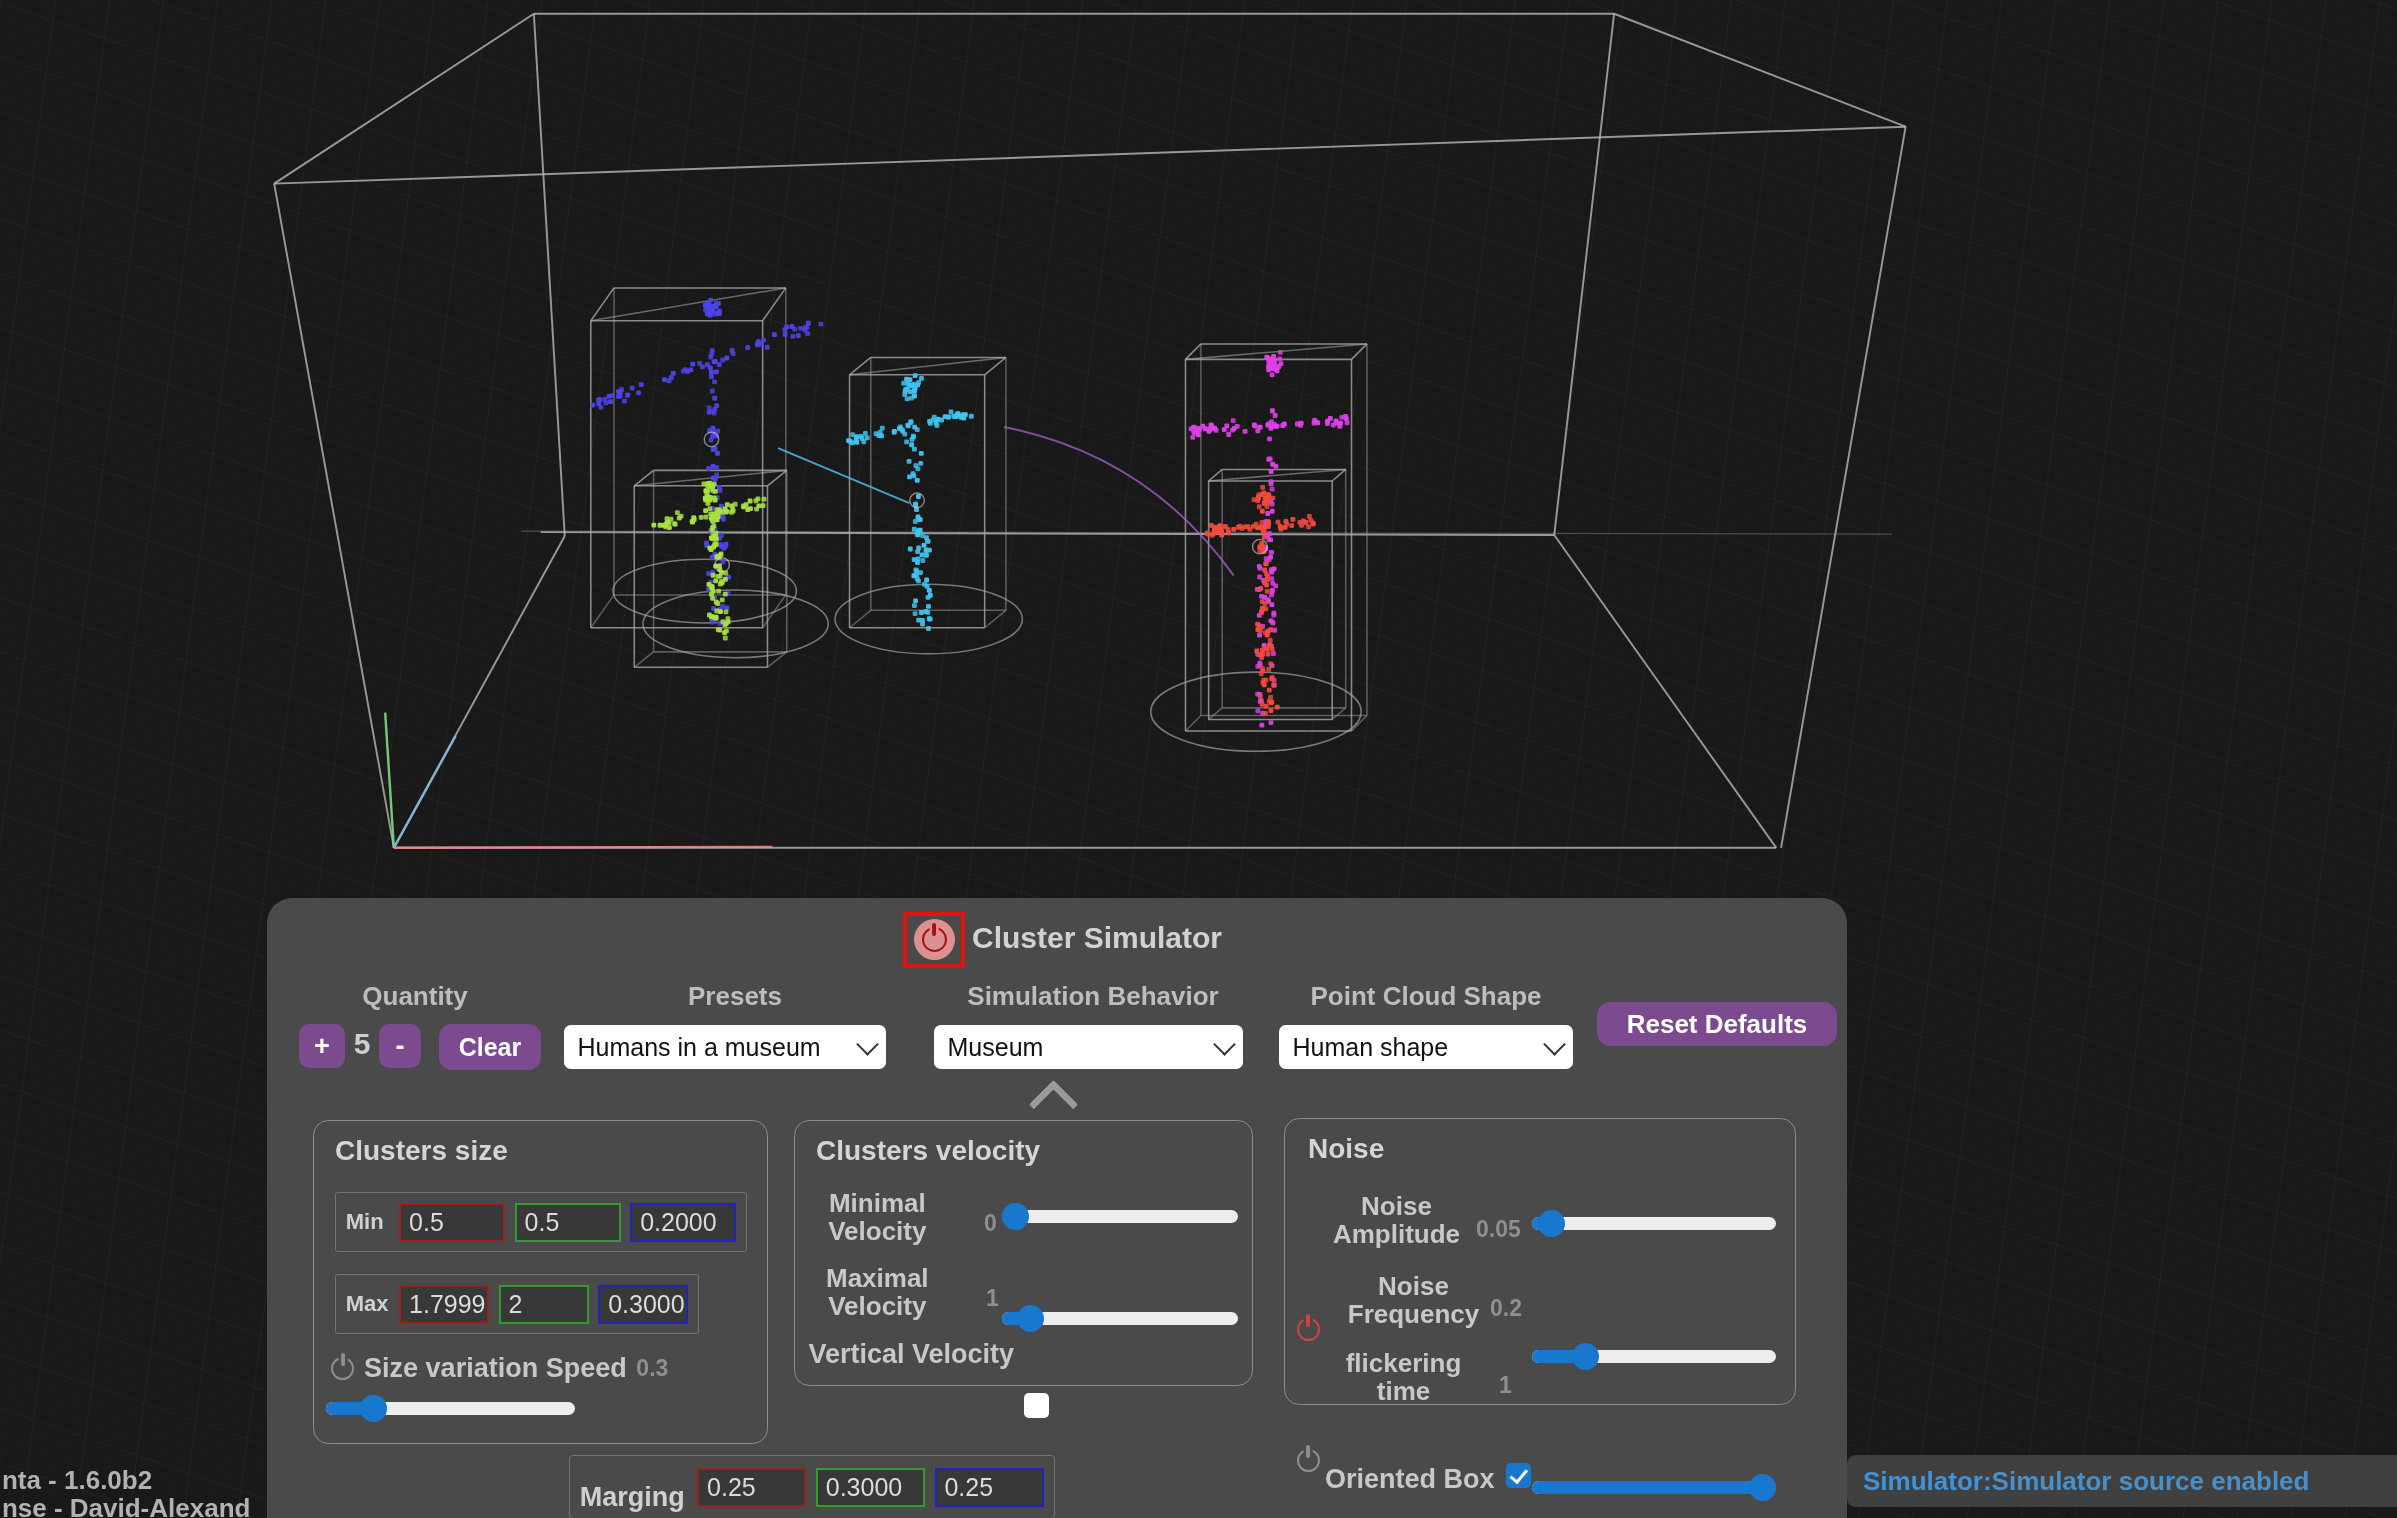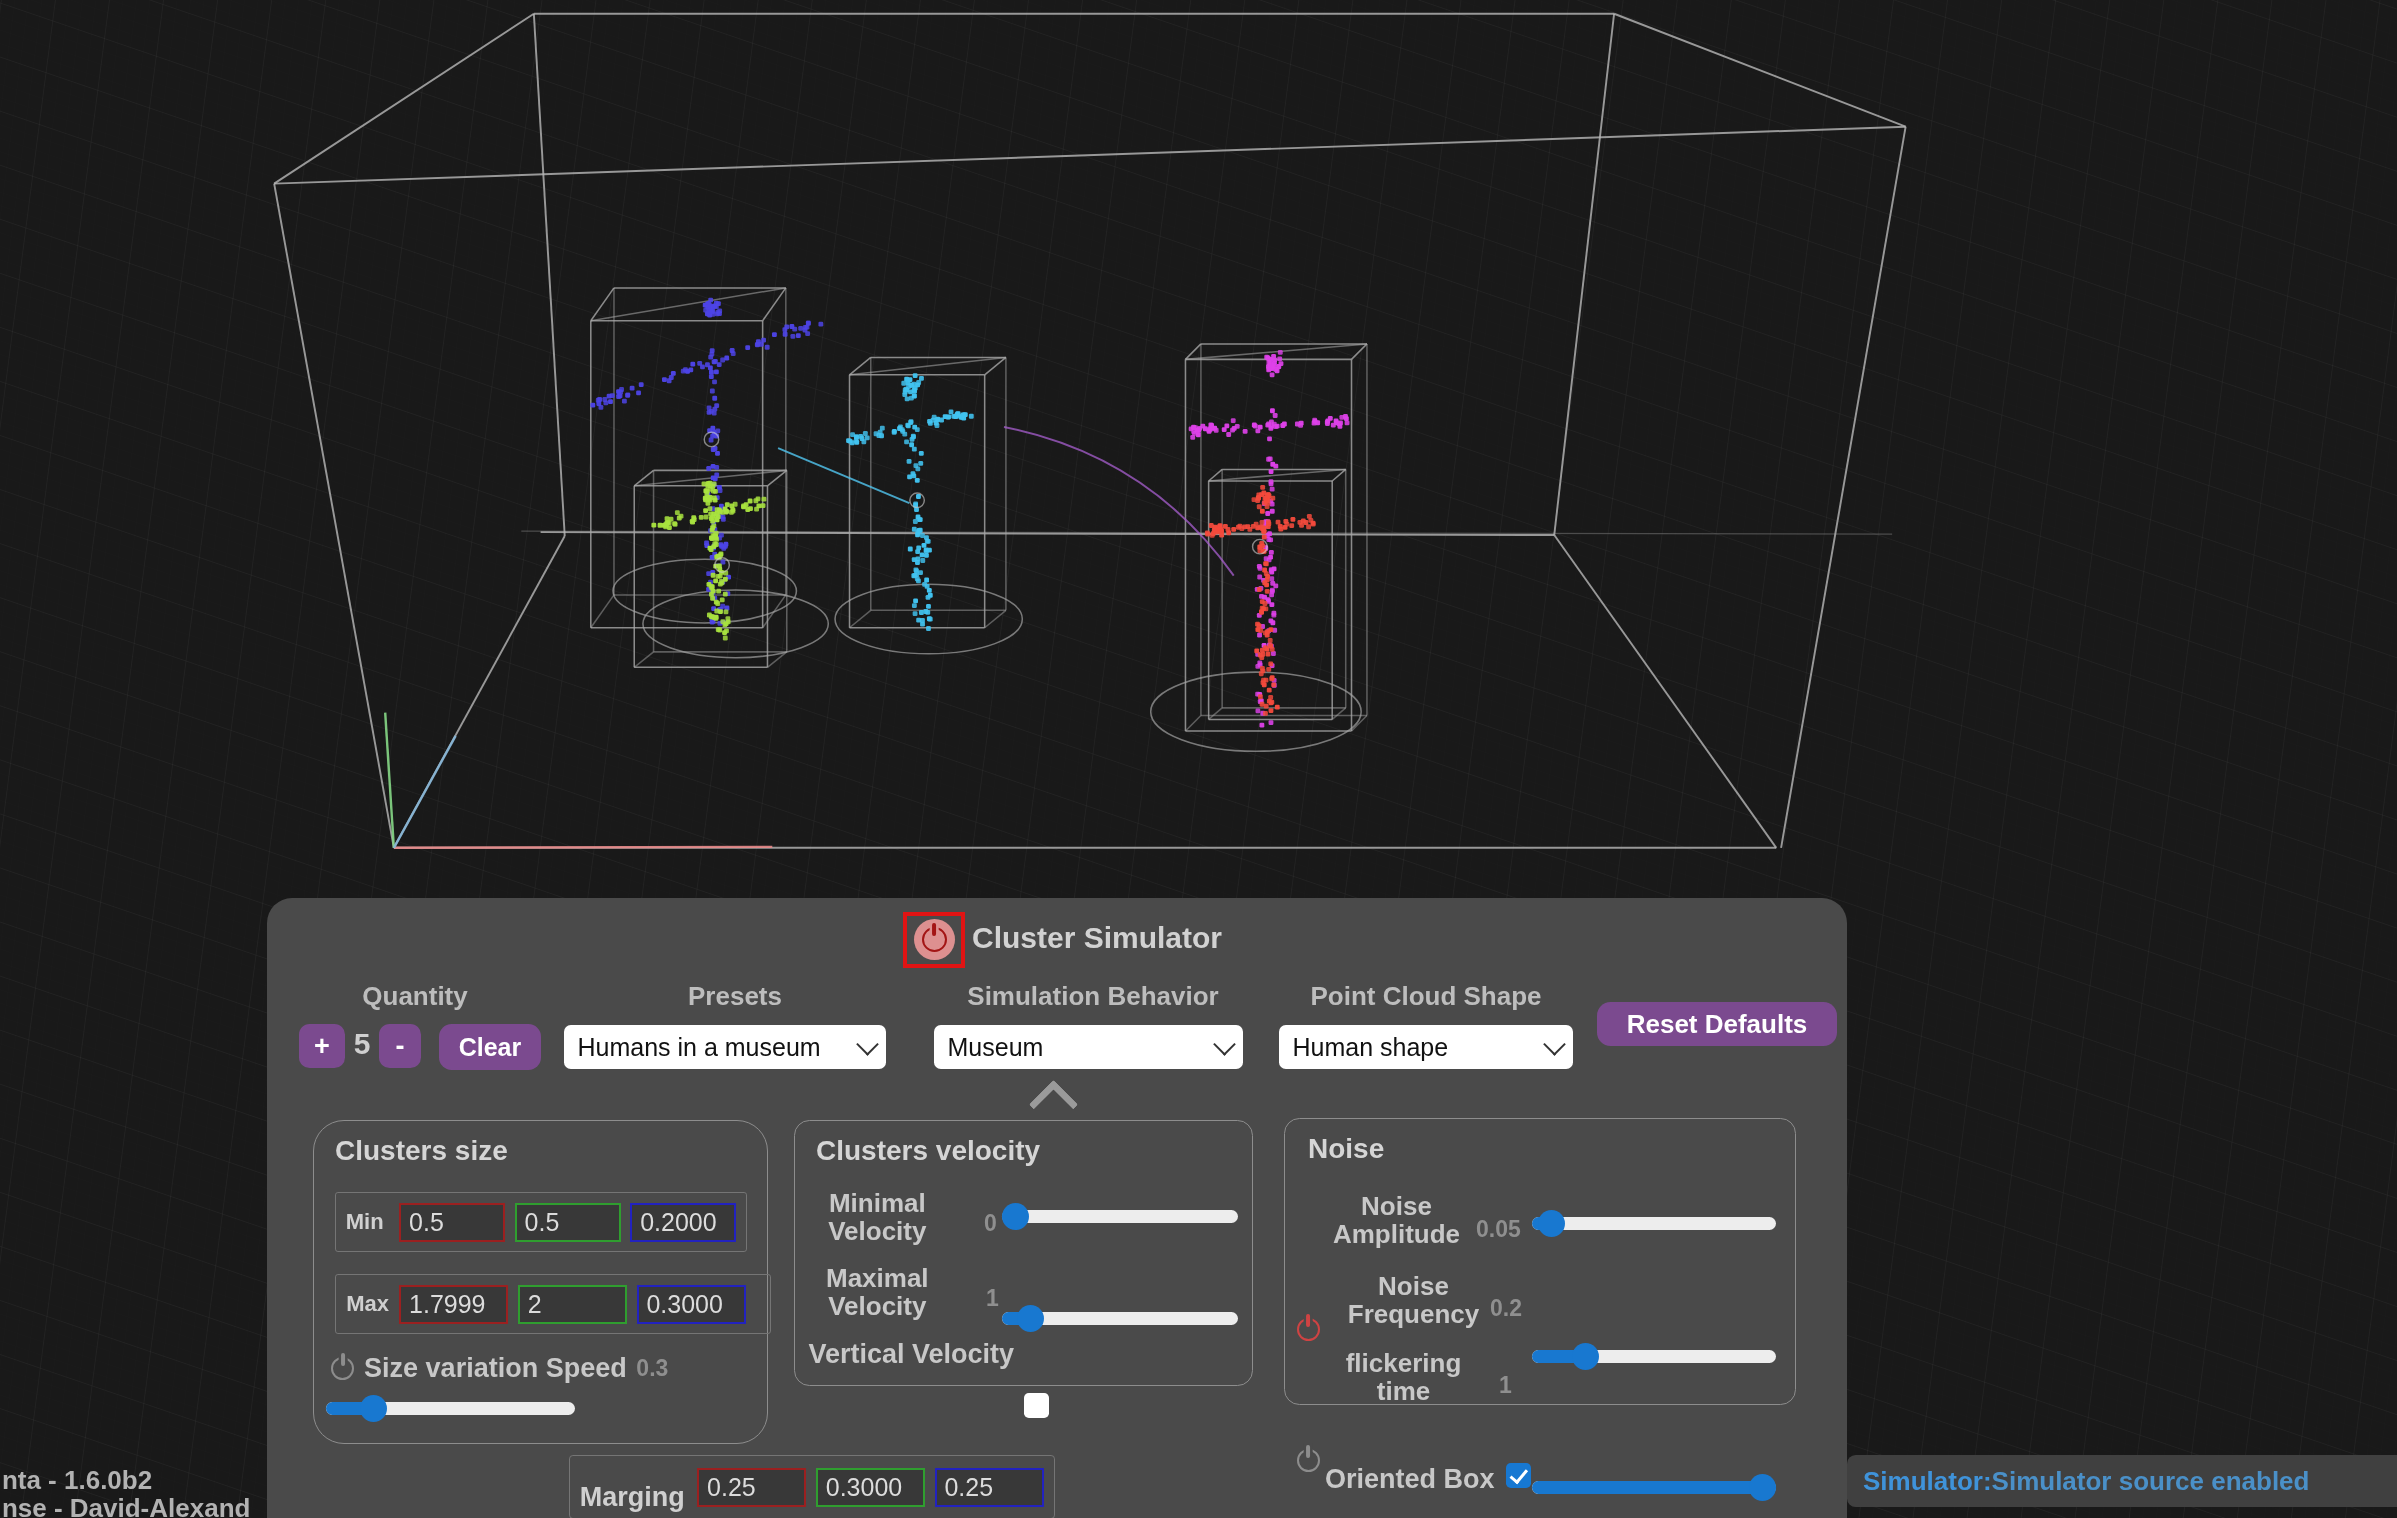--- a/index.html
+++ b/index.html
@@ -1656,35 +1656,35 @@
     <span>Human shape</span>
     <span class="chev"></span>
   </div>
 
   <button class="abs btn" style="left:1330px;top:104px;width:240px;height:44px;font-size:26px;border-radius:13.5px;">Reset Defaults</button>
 
   
   <div class="abs collapse" style="left:769px;top:189px;"></div>
 
   
-  <div class="abs box" style="left:46px;top:222px;width:455px;height:324px;border-radius:31px;">
+  <div class="abs box" style="left:46px;top:222px;width:455px;height:324px;">
     <div class="abs boxtitle" style="left:21px;top:13.5px;">Clusters size</div>
     <div class="abs row" style="left:21px;top:71px;width:412px;height:60px;">
       <span class="rowlab">Min</span>
       <span class="num r">
           <span>0.5</span>
         </span>
       <span class="num g">
           <span>0.5</span>
         </span>
       <span class="num b">
           <span>0.2000</span>
         </span>
     </div>
-    <div class="abs row" style="left:21px;top:153px;width:436px;height:60px;text-align:center;">
+    <div class="abs row" style="left:21px;top:153px;width:364px;height:60px;">
       <span class="rowlab">Max</span>
       <span class="num r">
           <span>1.7999</span>
         </span>
       <span class="num g">
           <span>2</span>
         </span>
       <span class="num b">
           <span>0.3000</span>
         </span>

